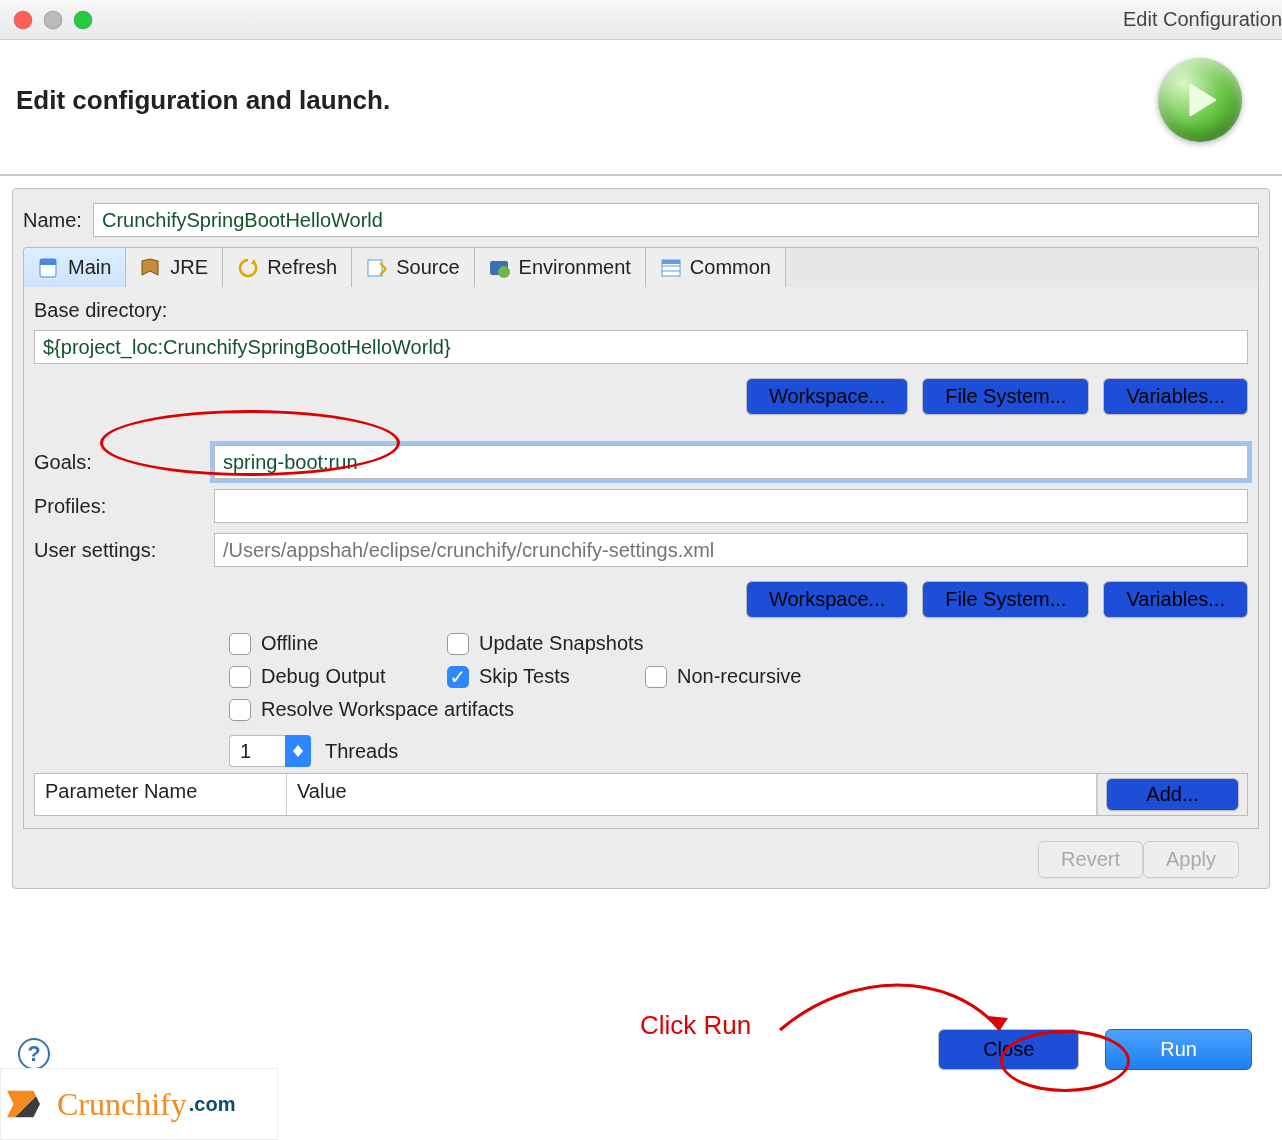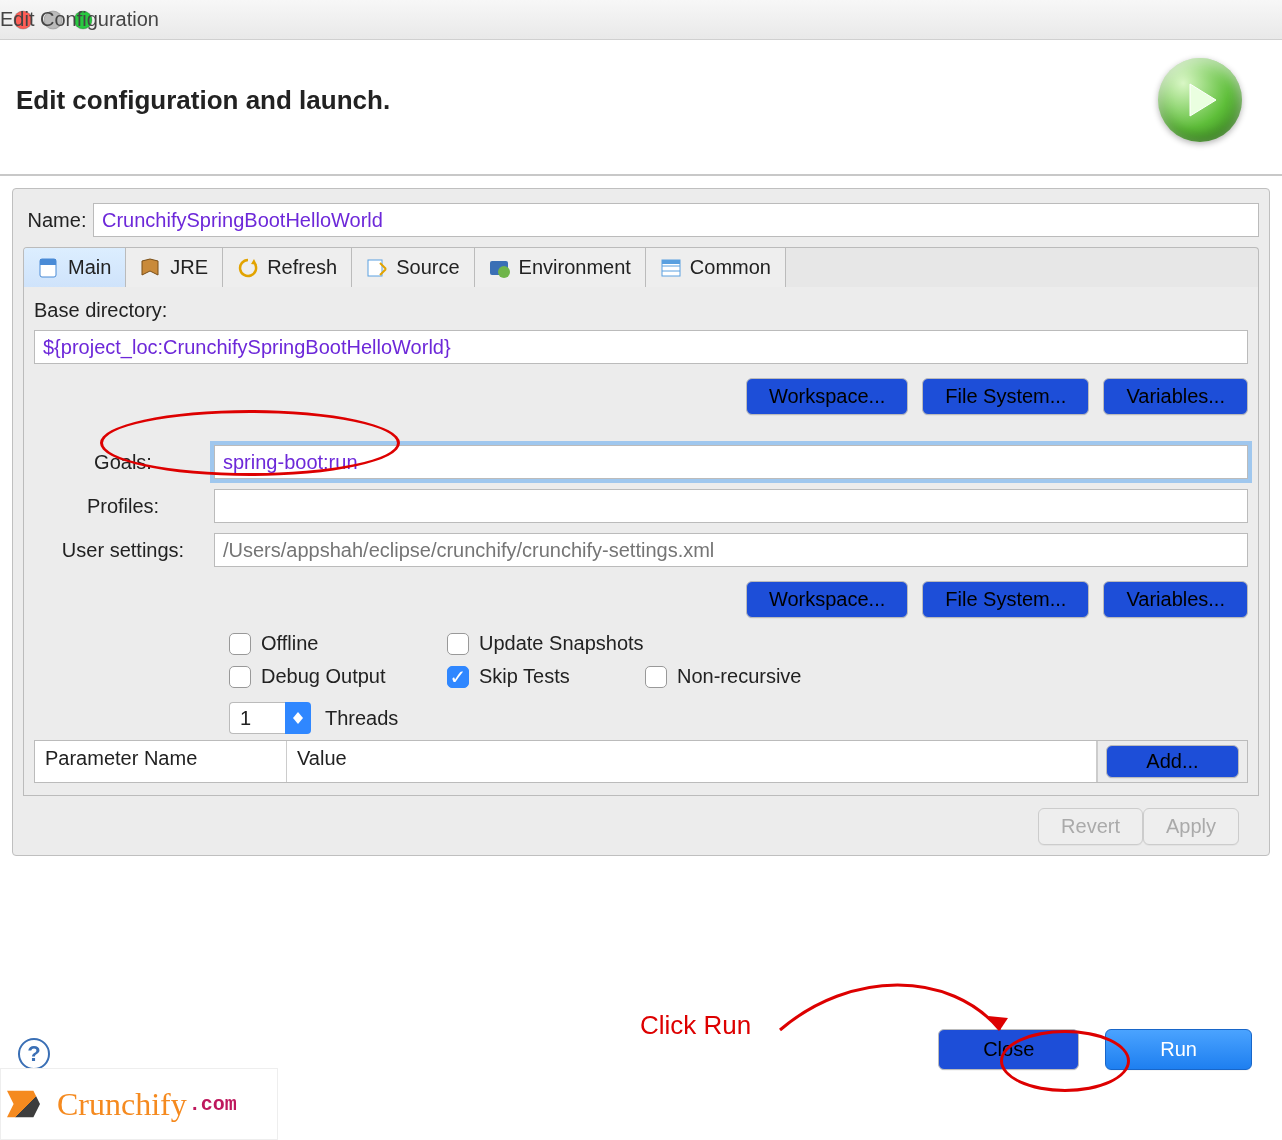--- a/index.html
+++ b/index.html
@@ -21,21 +21,21 @@
     border-bottom: 1px solid #d0d0d0;
     display: flex;
     align-items: center;
     position: relative;
   }
   .traffic {
     display: flex; gap: 12px; margin-left: 14px;
   }
   .light { width: 18px; height: 18px; border-radius: 50%; box-shadow: inset 0 0 1px rgba(0,0,0,.4), 0 0 0 .5px rgba(0,0,0,.2);}
   .red{background:#ff5f57;} .yellow{background:#bbb;} .green{background:#28c940;}
-  .titletext { position:absolute; left:0; right:0; text-align:left; font-size:20px; color:#444;}
+  .titletext { position:absolute; left:0; right:0; text-align:right; font-size:20px; color:#444;}
   
   .header {
     padding: 18px 20px 32px 16px;
     display:flex; align-items:center; justify-content:space-between;
     border-bottom: 2px solid #c8c8c8;
   }
   .header h1 { margin:0; font-size:26px; font-weight:bold;}
   .run-icon {
     width:84px; height:84px; border-radius:50%;
     background: radial-gradient(circle at 30% 30%, #d9f7c5, #5fbf3a 55%, #2d7c16);
@@ -47,25 +47,25 @@
   
   .panel {
     margin: 12px 12px 0 12px;
     background:#ececec;
     border:1px solid #bfbfbf;
     border-radius:4px;
     padding:14px 10px 10px 10px;
     position:relative;
   }
   .row { display:flex; align-items:center; margin-bottom:10px;}
-  .label { width:180px; text-align:center; padding-right:2px;}
+  .label { width:180px; text-align:left; padding-right:2px;}
   .label.short{width:70px;}
   .textinput {
     flex:1; height:34px; border:1px solid #bbb; background:#fff;
-    padding:4px 8px; font-size:20px; color:#6d28d9;
+    padding:4px 8px; font-size:20px; color:#14532d;
   }
   .textinput.disabled{ color:#999;}
   .textinput.highlight{ box-shadow:0 0 0 4px #9fc7ee; }
   
   .tabs { display:flex; margin-top:6px; background:#e7e7e7; border:1px solid #bbb; border-bottom:none; border-radius:4px 4px 0 0; overflow:hidden;}
   .tab {
     padding:8px 14px; display:flex; align-items:center; gap:8px;
     border-right:1px solid #bbb; background:#eee; cursor:pointer;
     font-size:20px;
   }
@@ -124,21 +124,21 @@
   }
   .brand{
     position:absolute; left:0; bottom:0; width:278px; height:72px; background:#fff;
     display:flex; align-items:center; font-family:"Comic Sans MS", cursive; font-size:32px;
     color:#f58a1f; padding-left:6px;border:1px solid #eee;
   }
   .brand .logoicon{width:44px;height:44px;margin-right:6px;background:
     linear-gradient(135deg,#f58a1f 50%,#3d3d3d 50%);
     clip-path: polygon(0 20%,60% 20%,75% 50%,60% 80%,0 80%,15% 50%);
   }
-  .brand small{color:#be185d;font-family:Liberation Mono, monospace;font-size:20px;font-weight:bold;margin-left:2px;}
+  .brand small{color:#0c4a6e;font-family:Liberation Sans, sans-serif;font-size:20px;font-weight:bold;margin-left:2px;}
   
   .anno-ellipse{
     position:absolute; border:3px solid #d00; border-radius:50%;
     pointer-events:none;
   }
   .anno-text{ position:absolute; color:#d00; font-size:26px; pointer-events:none;}
   .anno-arrow{ position:absolute; pointer-events:none;}
 </style>
 </head>
 <body>
@@ -269,20 +269,26 @@
           <span class="chkbox"></span>
             <span>Debug Output</span>
         </label>
         <label class="chk" style="width:170px;">
           <span class="chkbox checked">✓</span>
             <span>Skip Tests</span>
         </label>
         <label class="chk">
           <span class="chkbox"></span>
             <span>Non-recursive</span>
+        </label>
+      </div>
+      <div class="checkrow">
+        <label class="chk">
+          <span class="chkbox"></span>
+            <span>Resolve Workspace artifacts</span>
         </label>
       </div>
       <div class="spinner">
         <div class="spin-val">1</div>
         <div class="spin-btns">
            <svg width="10" height="6">
               <polygon points="5,0 10,6 0,6" fill="#fff"></polygon>
             </svg>
            <svg width="10" height="6">
               <polygon points="0,0 10,0 5,6" fill="#fff"></polygon>

